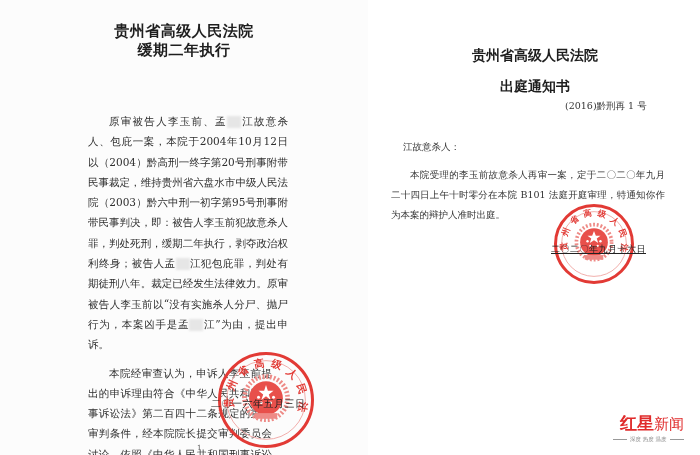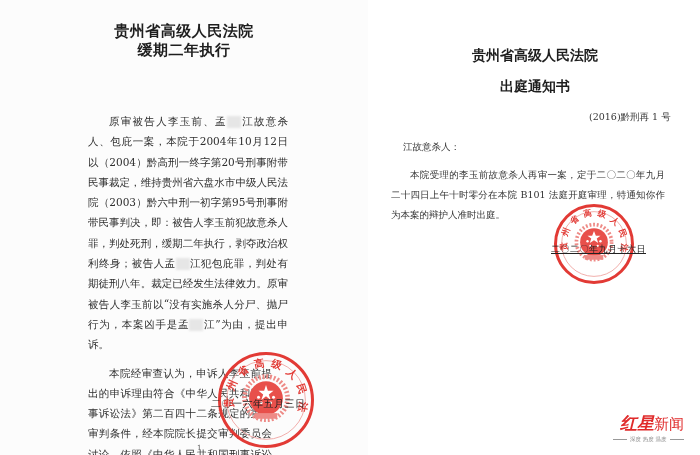--- a/index.html
+++ b/index.html
@@ -25,27 +25,27 @@
 
     .seal { position: absolute; border-radius: 50%; border: 3px solid #e23a35; box-sizing: border-box; }
     .seal-ring-text { position: absolute; left: 0; top: 0; width: 100%; height: 100%; }
     .seal-date { position: absolute; font-size: 10px; color: #222; white-space: nowrap; letter-spacing: 0.5px; }
 
     .page-num { position: absolute; font-size: 7px; color: #555; }
 
     .title-right { position: absolute; left: 370px; width: 330px; text-align: center; font-family: "DejaVu Serif", serif; font-weight: bold; font-size: 14px; color: #1e1e1e; }
     .tr1 { top: 47px; }
     .tr2 { top: 78px; }
-    .doc-no-right { position: absolute; top: 111px; left: 565px; font-size: 9.5px; color: #333; margin-left: 24px; }
+    .doc-no-right { position: absolute; top: 100px; left: 565px; font-size: 9.5px; color: #333; }
     .addressee { position: absolute; left: 403px; top: 141px; font-size: 9.5px; color: #333; }
     .body-right { position: absolute; left: 383px; width: 290px; top: 157px; font-size: 9.5px; line-height: 20px; color: #333; }
 
     .logo { position: absolute; left: 620px; top: 412px; width: 80px; height: 40px; }
     .logo-main { position: absolute; left: 0; top: 0; white-space: nowrap; }
-    .logo-red { font-family: "DejaVu Serif", serif; font-style: italic; font-weight: bold; font-size: 17px; color: #e02b2b; }
+    .logo-red { font-family: "DejaVu Serif", serif; font-weight: bold; font-size: 17px; color: #e02b2b; }
     .logo-red2 { font-family: "DejaVu Serif", serif; font-weight: normal; font-size: 15px; color: #e02b2b; }
     .logo-tag { position: absolute; left: -10px; top: 24px; font-size: 5.5px; color: #888; white-space: nowrap; }
     .logo-tag .dash { display: inline-block; width: 14px; height: 1px; background: #999; vertical-align: middle; margin: 0 3px; }
   </style>
 </head>
 <body>
 
 <div class="page page-left"></div>
 
 <div class="title-left t1">贵州省高级人民法院</div>

